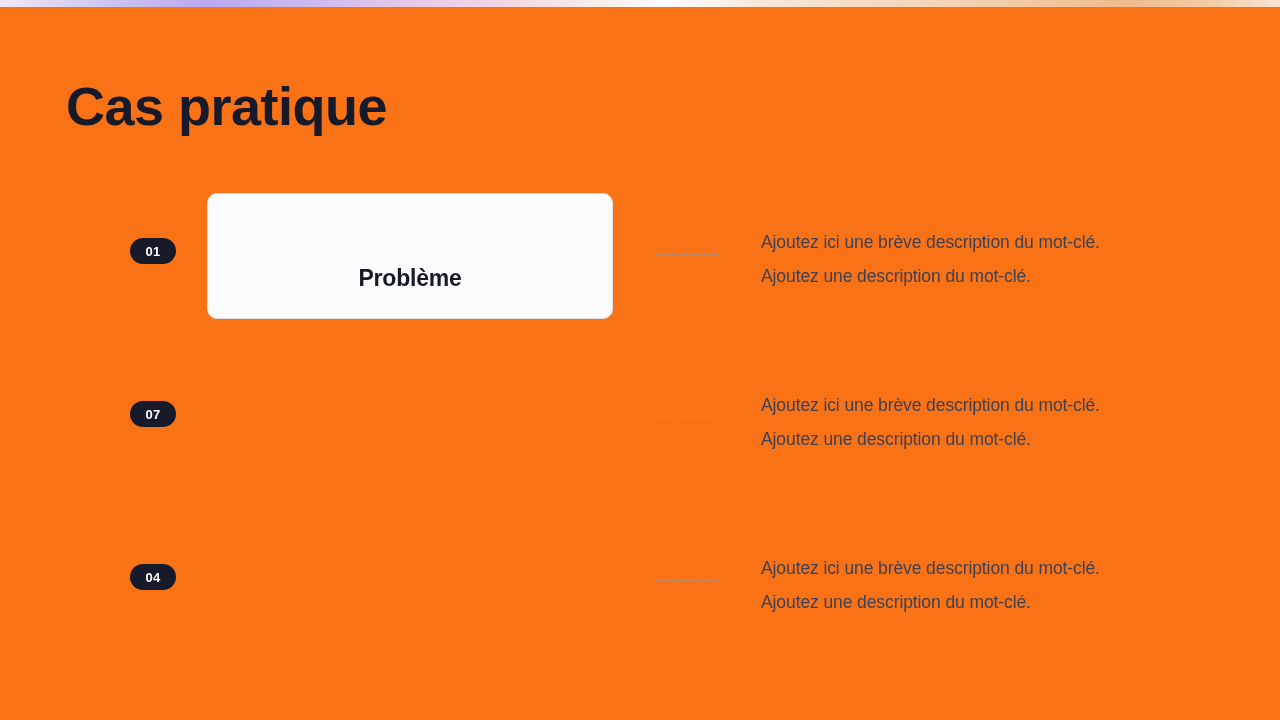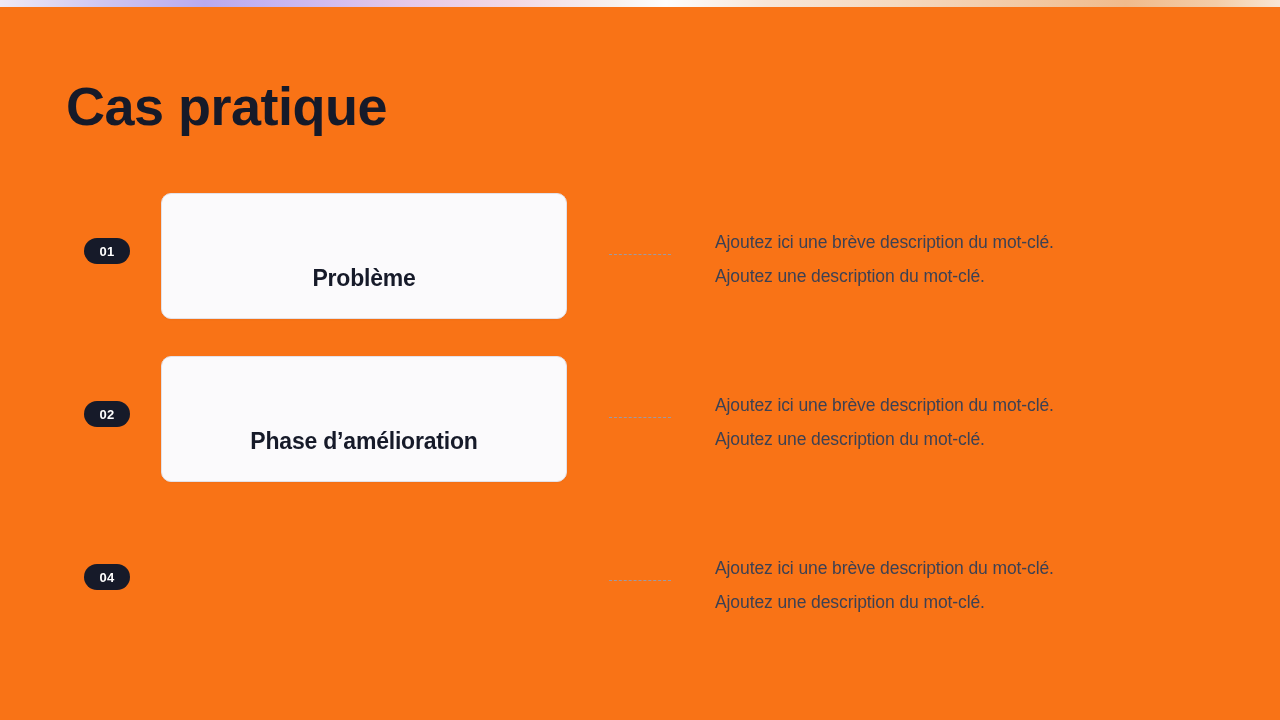--- a/index.html
+++ b/index.html
@@ -57,20 +57,21 @@
     color: #161a29;
     letter-spacing: -0.5px;
     line-height: 1;
   }
 
   .rows {
     position: absolute;
     left: 0;
     top: 186px;
     width: 1113px;
+    padding-left: 46px;
   }
 
   .row {
     position: relative;
     height: 161px;
     margin-bottom: 2px;
   }
 
   .badge {
     position: absolute;
@@ -156,24 +157,21 @@
         <div class="card-label">Problème</div>
       </div>
       <div class="connector"></div>
       <div class="desc">
         <span class="line">Ajoutez ici une brève description du mot-clé.</span>
         <span class="line">Ajoutez une description du mot-clé.</span>
       </div>
     </div>
 
     <div class="row">
-      <div class="badge">02</div>
-      <div class="card">
-        <div class="card-label">Phase d’amélioration</div>
-      </div>
+      <div class="badge">07</div>
       <div class="connector"></div>
       <div class="desc">
         <span class="line">Ajoutez ici une brève description du mot-clé.</span>
         <span class="line">Ajoutez une description du mot-clé.</span>
       </div>
     </div>
 
     <div class="row">
       <div class="badge">04</div>
       <div class="connector"></div>

